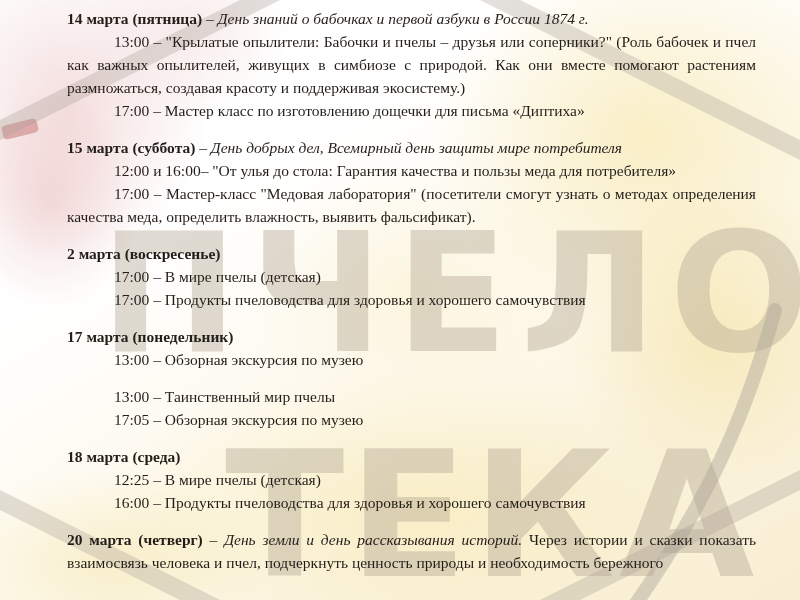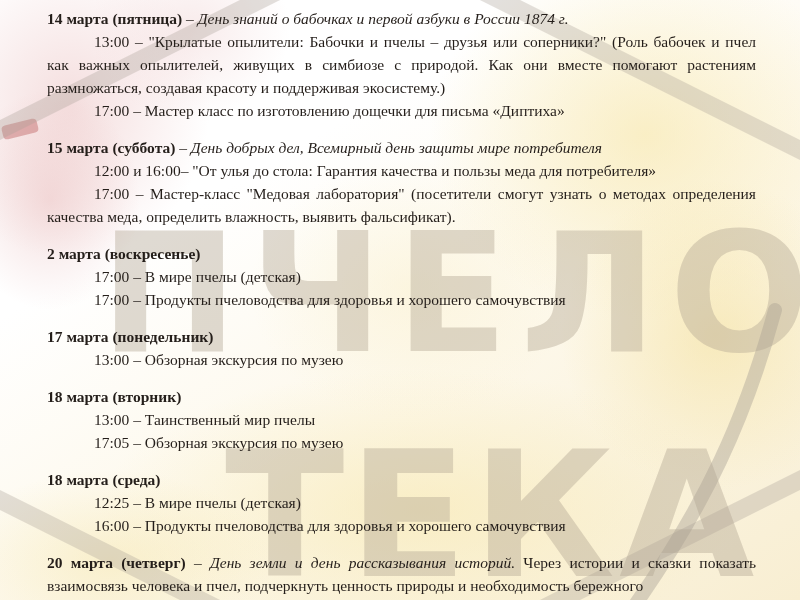--- a/index.html
+++ b/index.html
@@ -49,20 +49,21 @@
   .wm1 { left: 100px; top: 212px; font-size: 165px; letter-spacing: 12px; }
   .wm2 { left: 225px; top: 428px; font-size: 175px; letter-spacing: 4px; }
   
   .content {
     position: absolute; inset: 0; z-index: 2;
     padding: 7px 44px 0 47px;
     box-sizing: border-box;
     font-size: 15.5px;
     line-height: 23px;
     color: var(--text-color, #241e1a);
+    margin-left: 20px;
   }
   .section { margin: 0 0 14px 0; }
   .section p { margin: 0; text-align: justify; }
   .event { text-indent: 47px; }
   .b { font-weight: bold; }
   .i { font-style: italic; }
 </style>
 </head>
 <body style="--text-color: #241e1a; --wm-color: #b0a491;">
 
@@ -102,21 +103,20 @@
       <div class="section">
         <p><span class="b">2 марта (воскресенье)</span></p>
         <p class="event">17:00 – В мире пчелы (детская)</p>
         <p class="event">17:00 – Продукты пчеловодства для здоровья и хорошего самочувствия</p>
       </div>
       <div class="section">
         <p><span class="b">17 марта (понедельник)</span></p>
         <p class="event">13:00 – Обзорная экскурсия по музею</p>
       </div>
       <div class="section">
-        <p><span class="b">18 марта (вторник)</span></p>
         <p class="event">13:00 – Таинственный мир пчелы</p>
         <p class="event">17:05 – Обзорная экскурсия по музею</p>
       </div>
       <div class="section">
         <p><span class="b">18 марта (среда)</span></p>
         <p class="event">12:25 – В мире пчелы (детская)</p>
         <p class="event">16:00 – Продукты пчеловодства для здоровья и хорошего самочувствия</p>
       </div>
       <div class="section">
         <p><span class="b">20 марта (четверг)</span><span> – </span><span class="i">День земли и день рассказывания историй.</span><span> Через истории и сказки показать взаимосвязь человека и пчел, подчеркнуть ценность природы и необходимость бережного</span></p>

